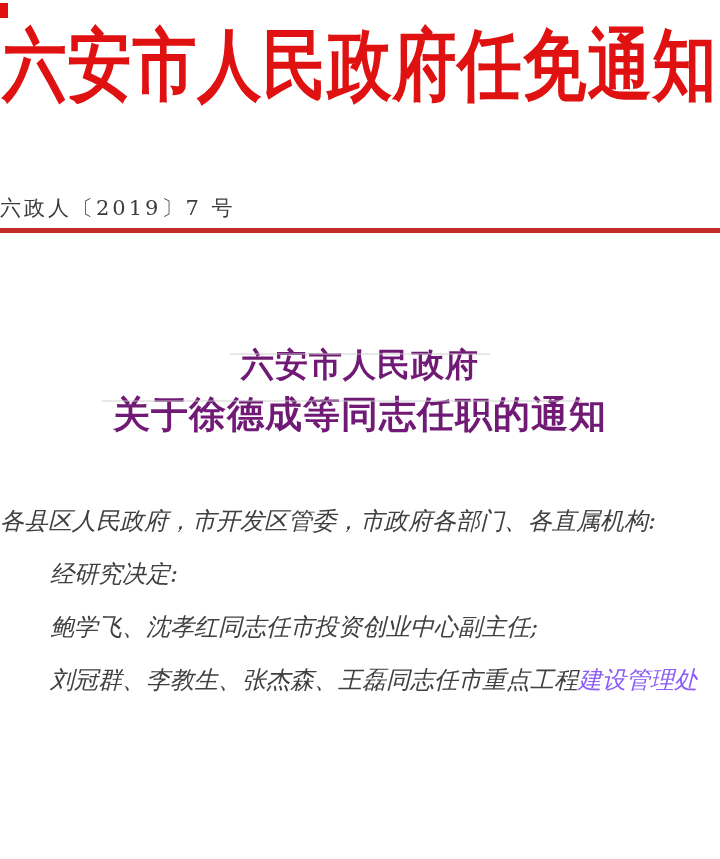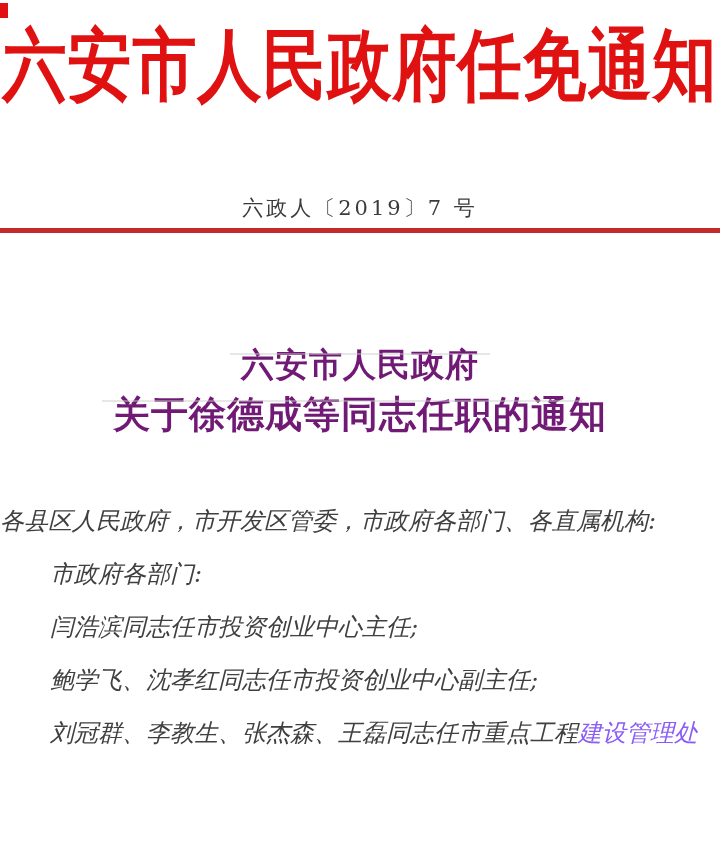--- a/index.html
+++ b/index.html
@@ -32,21 +32,21 @@
     line-height: 80px;
     font-weight: bold;
     color: #e01111;
     letter-spacing: 1px;
     white-space: nowrap;
     transform: scaleY(1.22);
     transform-origin: center top;
   }
   .doc-number {
     margin-top: 100px;
-    text-align: center;
+    text-align: left;
     font-size: 21px;
     line-height: 25px;
     color: #3b3b3b;
     letter-spacing: 3px;
   }
   .red-rule {
     margin-top: 7px;
     height: 5px;
     width: 100%;
     background: #c32a2a;
@@ -110,19 +110,18 @@
 
   <div class="doc-title">
     <span class="scan-streak streak-1"></span>
     <span class="scan-streak streak-2"></span>
     <div class="line1">六安市人民政府</div>
     <div class="line2">关于徐德成等同志任职的通知</div>
   </div>
 
   <div class="body-text">
     <p class="salutation">各县区人民政府，市开发区管委，市政府各部门、各直属机构:</p>
-    <p class="indent">市政府各部门:</p>
-    <p class="indent">闫浩滨同志任市投资创业中心主任;</p>
+    <p class="indent">经研究决定:</p>
     <p class="indent">鲍学飞、沈孝红同志任市投资创业中心副主任;</p>
     <p class="indent"><span>刘冠群、李教生、张杰森、王磊同志任市重点工程</span><span class="faded">建设管理处</span></p>
   </div>
 
 </div>
 
 </body></html>

